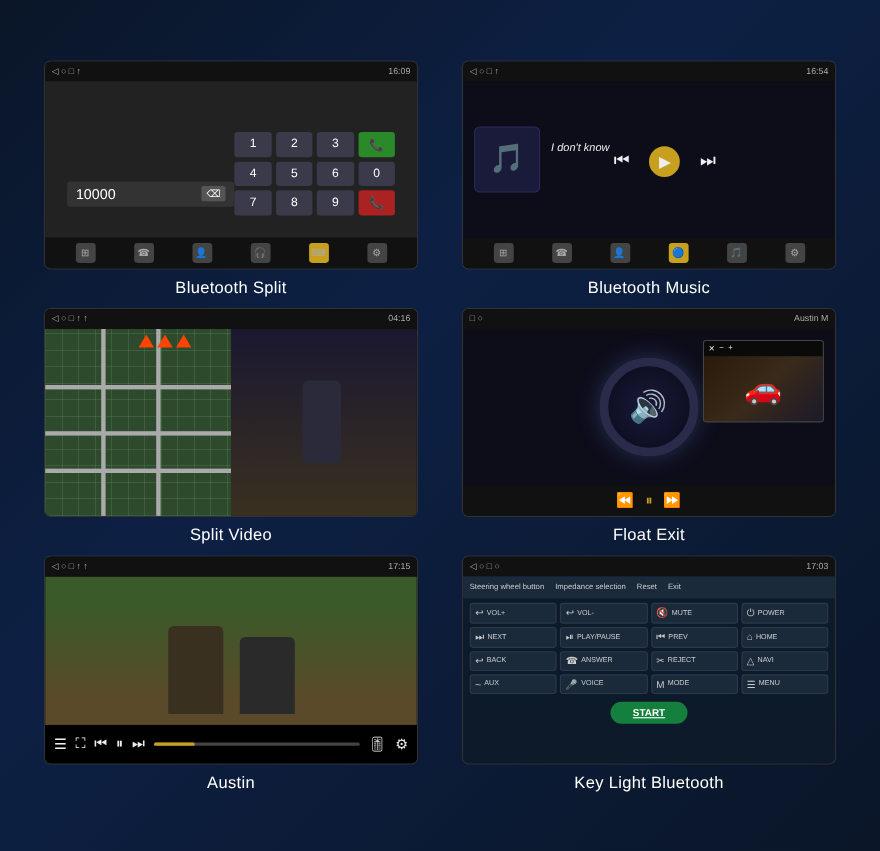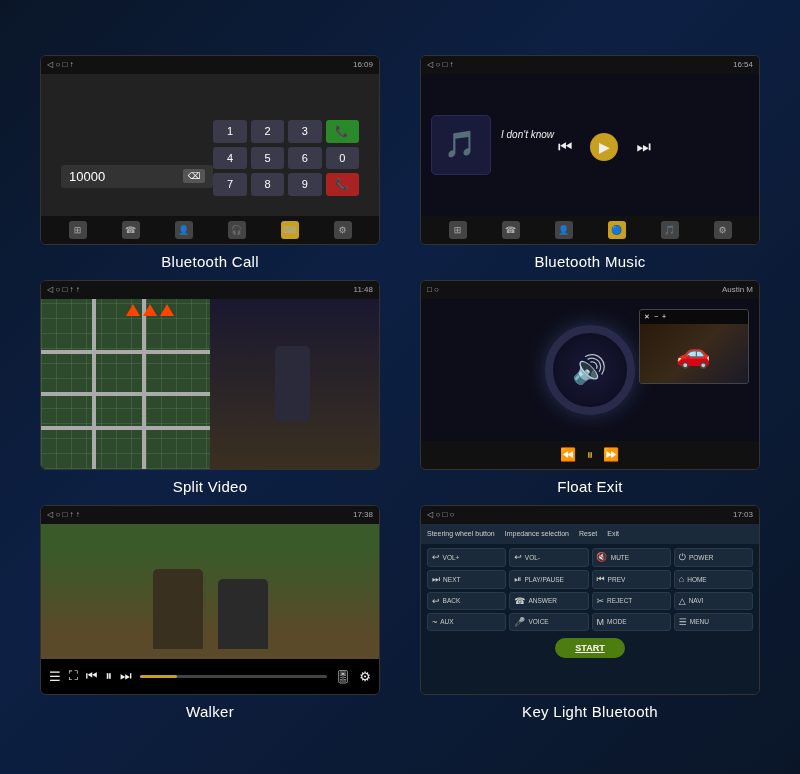--- a/index.html
+++ b/index.html
@@ -511,21 +511,21 @@
     }
     .kl-btn .kl-label {
       font-size: 6.5px;
     }
     .kl-start {
       display: flex;
       justify-content: center;
       margin-top: 4px;
     }
     .start-btn {
-      background: #4d7c0f;
+      background: #15803d;
       border-radius: 12px;
       padding: 5px 20px;
       color: #fff;
       font-size: 9px;
       font-weight: bold;
       text-decoration: underline;
     }
   </style>
 </head>
 <body>
@@ -562,21 +562,21 @@
         <div class="bottom-bar">
           <div class="icon-dot">⊞</div>
           <div class="icon-dot">☎</div>
           <div class="icon-dot">👤</div>
           <div class="icon-dot">🎧</div>
           <div class="icon-dot active">⌨</div>
           <div class="icon-dot">⚙</div>
         </div>
       </div>
     </div>
-    <div class="caption">Bluetooth Call</div>
+    <div class="caption">Bluetooth Split</div>
   </div>
 
   <div class="cell">
     <div class="screen-wrapper">
       <div class="bt-music">
         <div class="status-bar">
           <span>◁  ○  □  ↑</span>
           <span>16:54</span>
         </div>
         <div class="content">
@@ -601,21 +601,21 @@
       </div>
     </div>
     <div class="caption">Bluetooth Music</div>
   </div>
 
   <div class="cell">
     <div class="screen-wrapper">
       <div class="split-screen">
         <div class="status-bar">
           <span>◁  ○  □  ↑ ↑</span>
-          <span>11:48</span>
+          <span>04:16</span>
         </div>
         <div class="split-content">
           <div class="map-half">
             <div class="map-bg">
               <div class="map-road h" style="top:30%"></div>
               <div class="map-road h" style="top:55%"></div>
               <div class="map-road h" style="top:75%"></div>
               <div class="map-road v" style="left:30%"></div>
               <div class="map-road v" style="left:60%"></div>
               <div class="warning-icons">
@@ -666,21 +666,21 @@
       </div>
     </div>
     <div class="caption">Float Exit</div>
   </div>
 
   <div class="cell">
     <div class="screen-wrapper">
       <div class="video-screen">
         <div class="status-bar">
           <span>◁  ○  □  ↑ ↑</span>
-          <span>17:38</span>
+          <span>17:15</span>
         </div>
         <div class="video-main">
           <div class="video-scene-main">
             <div class="video-persons">
               <div class="person" style="background:#3a3020;height:80px;"></div>
               <div class="person" style="background:#2a2a2a;height:70px;"></div>
             </div>
           </div>
         </div>
         <div class="video-controls">
@@ -690,21 +690,21 @@
           <span class="vid-btn">⏸</span>
           <span class="vid-btn">⏭</span>
           <div class="progress-bar">
             <div class="progress-fill"></div>
           </div>
           <span class="vid-btn">🎚</span>
           <span class="vid-btn">⚙</span>
         </div>
       </div>
     </div>
-    <div class="caption">Walker</div>
+    <div class="caption">Austin</div>
   </div>
 
   <div class="cell">
     <div class="screen-wrapper">
       <div class="key-light">
         <div class="status-bar">
           <span>◁  ○  □  ○</span>
           <span>17:03</span>
         </div>
         <div class="key-light-header">

